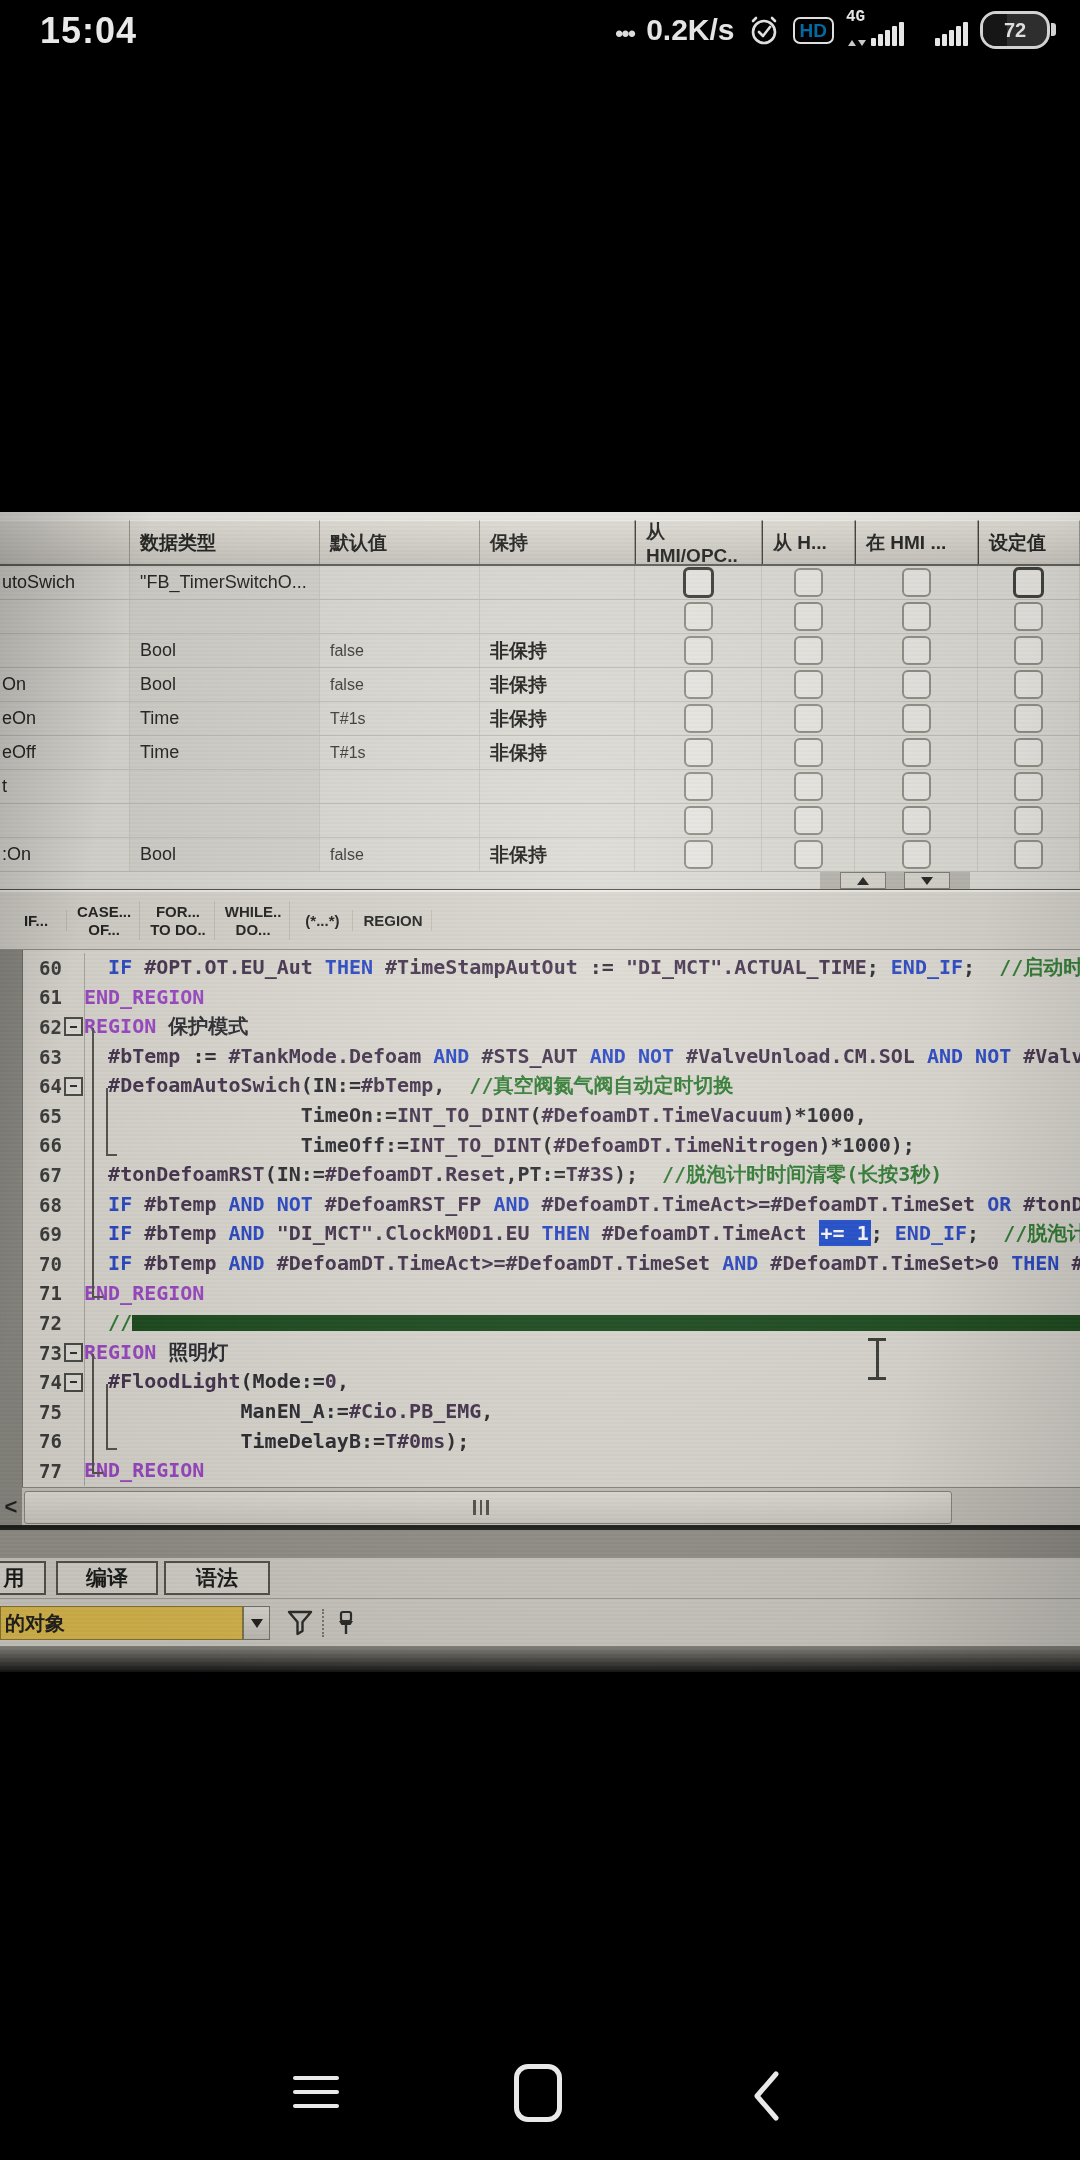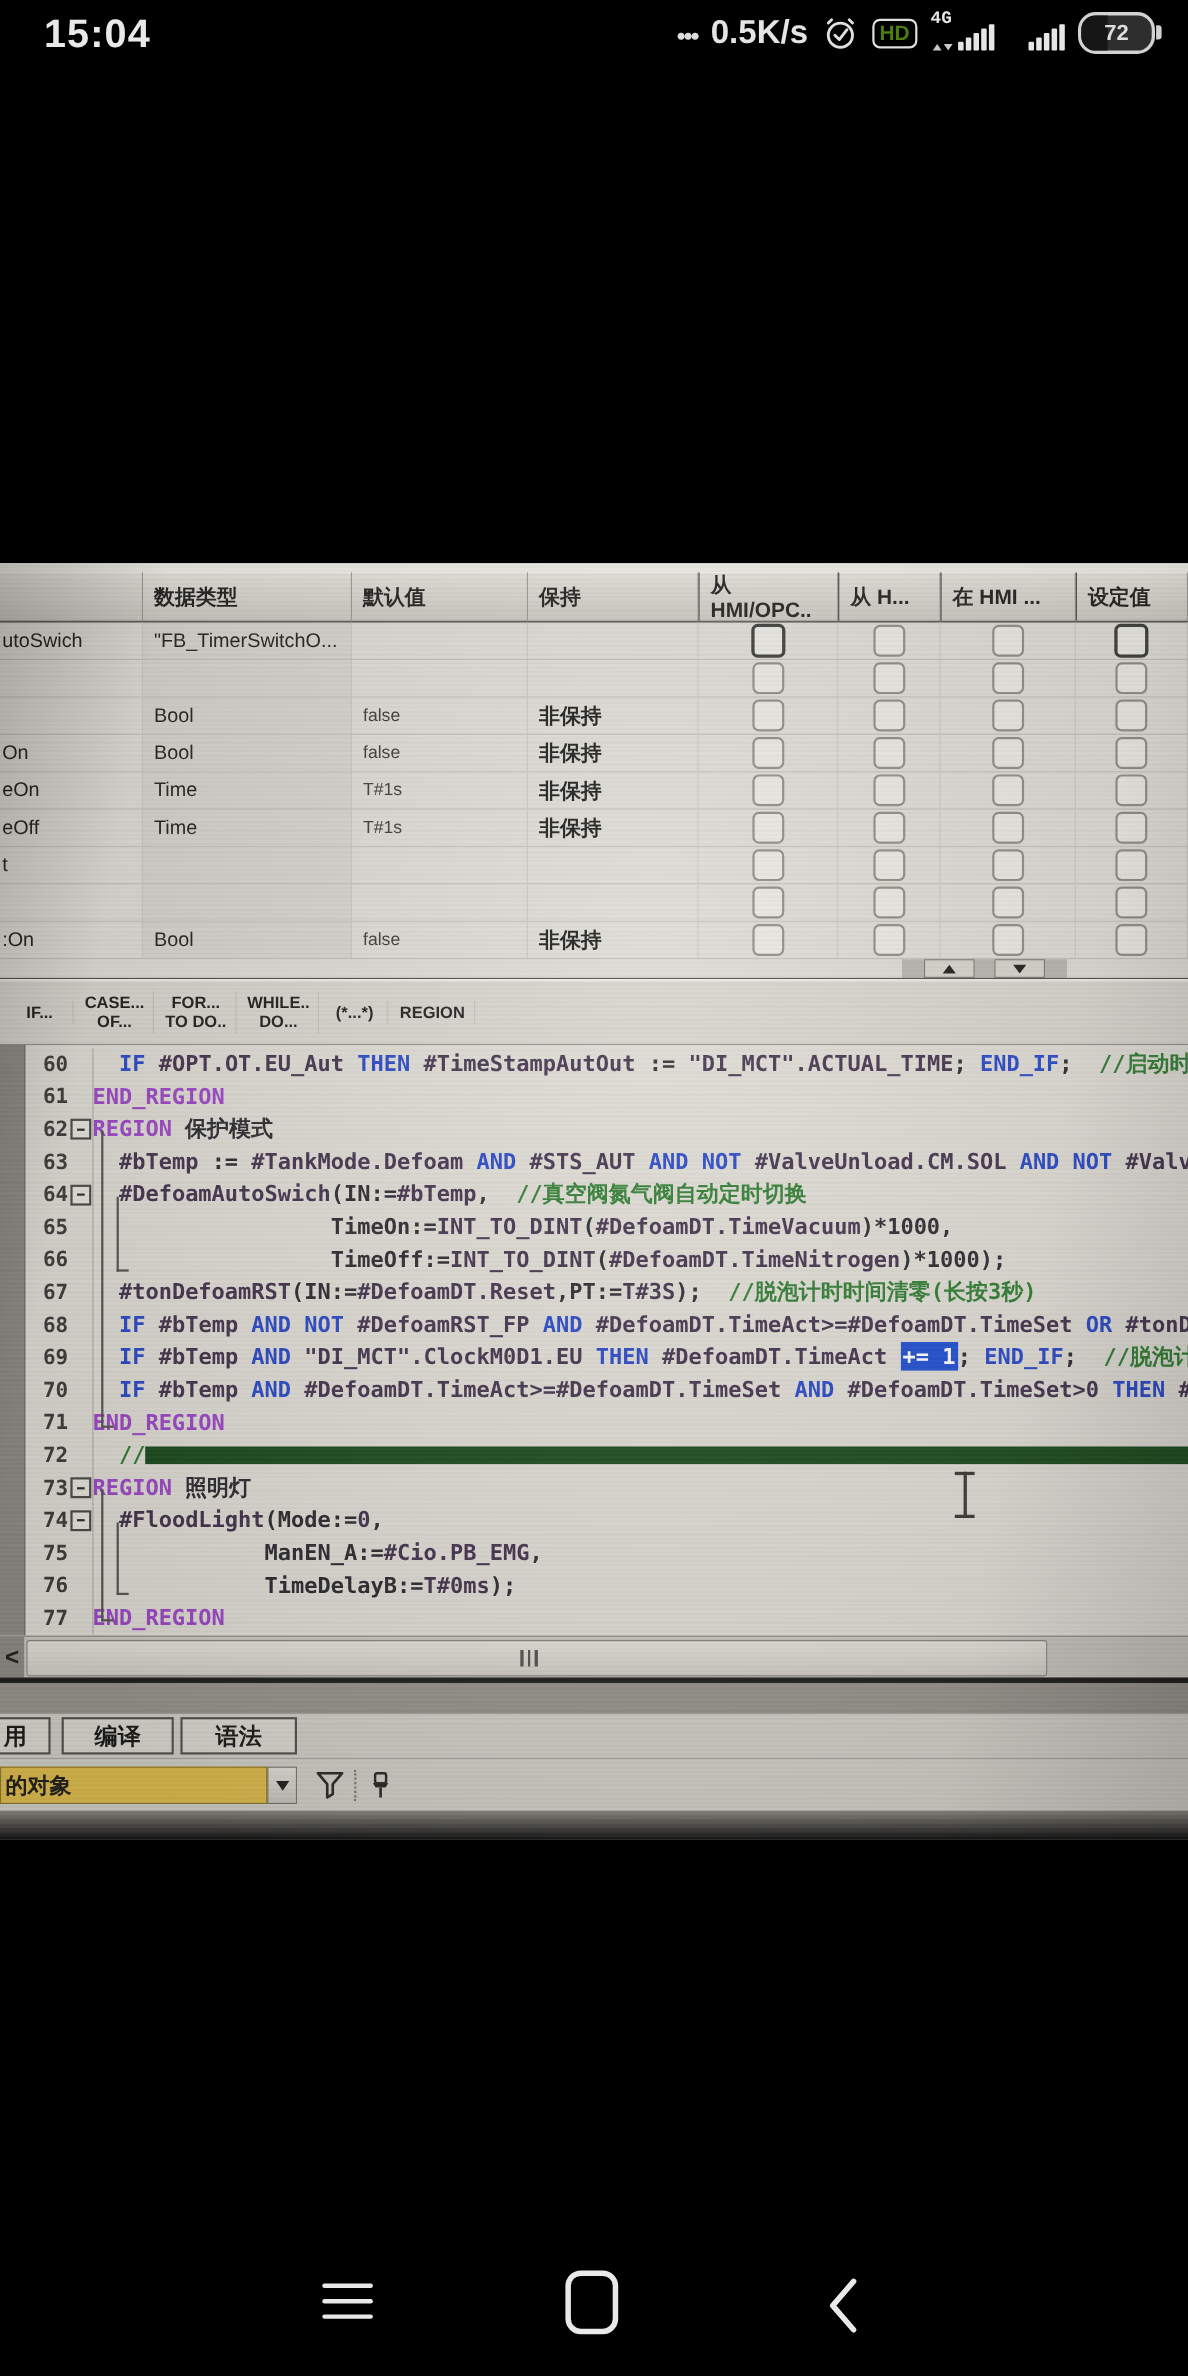--- a/index.html
+++ b/index.html
@@ -6,21 +6,21 @@
   .screen{position:relative;width:1080px;height:2156px;background:#000;overflow:hidden;
           font-family:"Liberation Sans",sans-serif;}
 
   
   .statusbar{position:absolute;left:0;top:0;width:1080px;height:60px;color:#e9e9e9;}
   .sb-time{position:absolute;left:40px;top:10px;font-size:36px;font-weight:600;letter-spacing:1px;}
   .sb-right{position:absolute;right:30px;top:6px;height:48px;display:flex;align-items:center;gap:12px;}
   .sb-dots{font-size:24px;letter-spacing:-2px;color:#dcdcdc;position:relative;top:4px;}
   .sb-speed{font-size:30px;font-weight:600;color:#e4e4e4;}
   .hd-badge{border:2.5px solid #dfdfdf;border-radius:7px;font-size:19px;font-weight:700;
-            padding:2px 5px;color:#4d7c0f;line-height:1;}
+            padding:2px 5px;color:#0369a1;line-height:1;}
   .sig{position:relative;width:58px;height:40px;font-family:Liberation Mono, monospace;}
   .sig .bars{position:absolute;right:0;bottom:4px;display:flex;align-items:flex-end;gap:2px;}
   .sig .bars i{display:block;width:5px;background:#e6e6e6;border-radius:1px;}
   .sig .g4{position:absolute;left:0;top:-2px;font-size:16px;font-weight:700;color:#e6e6e6;}
   .sig .updn{position:absolute;left:2px;bottom:4px;display:flex;gap:2px;}
   .sig .updn b{width:0;height:0;border-left:4px solid transparent;border-right:4px solid transparent;}
   .sig .updn .u{border-bottom:6px solid #c9c9c9;}
   .sig .updn .d{border-top:6px solid #c9c9c9;}
   .sig.plain{width:52px;}
   .battery{position:relative;width:64px;height:32px;border:3px solid #d2d2d2;border-radius:16px;
@@ -132,21 +132,21 @@
 </style>
 </head>
 <body>
 
 <div class="screen">
 
   <div class="statusbar">
     <div class="sb-time">15:04</div>
     <div class="sb-right">
       <span class="sb-dots">•••</span>
-      <span class="sb-speed">0.5K/s</span>
+      <span class="sb-speed">0.2K/s</span>
       <svg width="34" height="34" viewBox="0 0 34 34">
         <circle cx="17" cy="19" r="11" fill="none" stroke="#dfdfdf" stroke-width="2.6"></circle>
         <polyline points="12,19 16,23 23,14" fill="none" stroke="#dfdfdf" stroke-width="2.6" stroke-linecap="round" stroke-linejoin="round"></polyline>
         <line x1="6" y1="8" x2="9" y2="5" stroke="#dfdfdf" stroke-width="2.6" stroke-linecap="round"></line>
         <line x1="28" y1="8" x2="25" y2="5" stroke="#dfdfdf" stroke-width="2.6" stroke-linecap="round"></line>
       </svg>
       <span class="hd-badge">HD</span>
       <span class="sig">
         <span class="g4">4G</span>
         <span class="updn">

